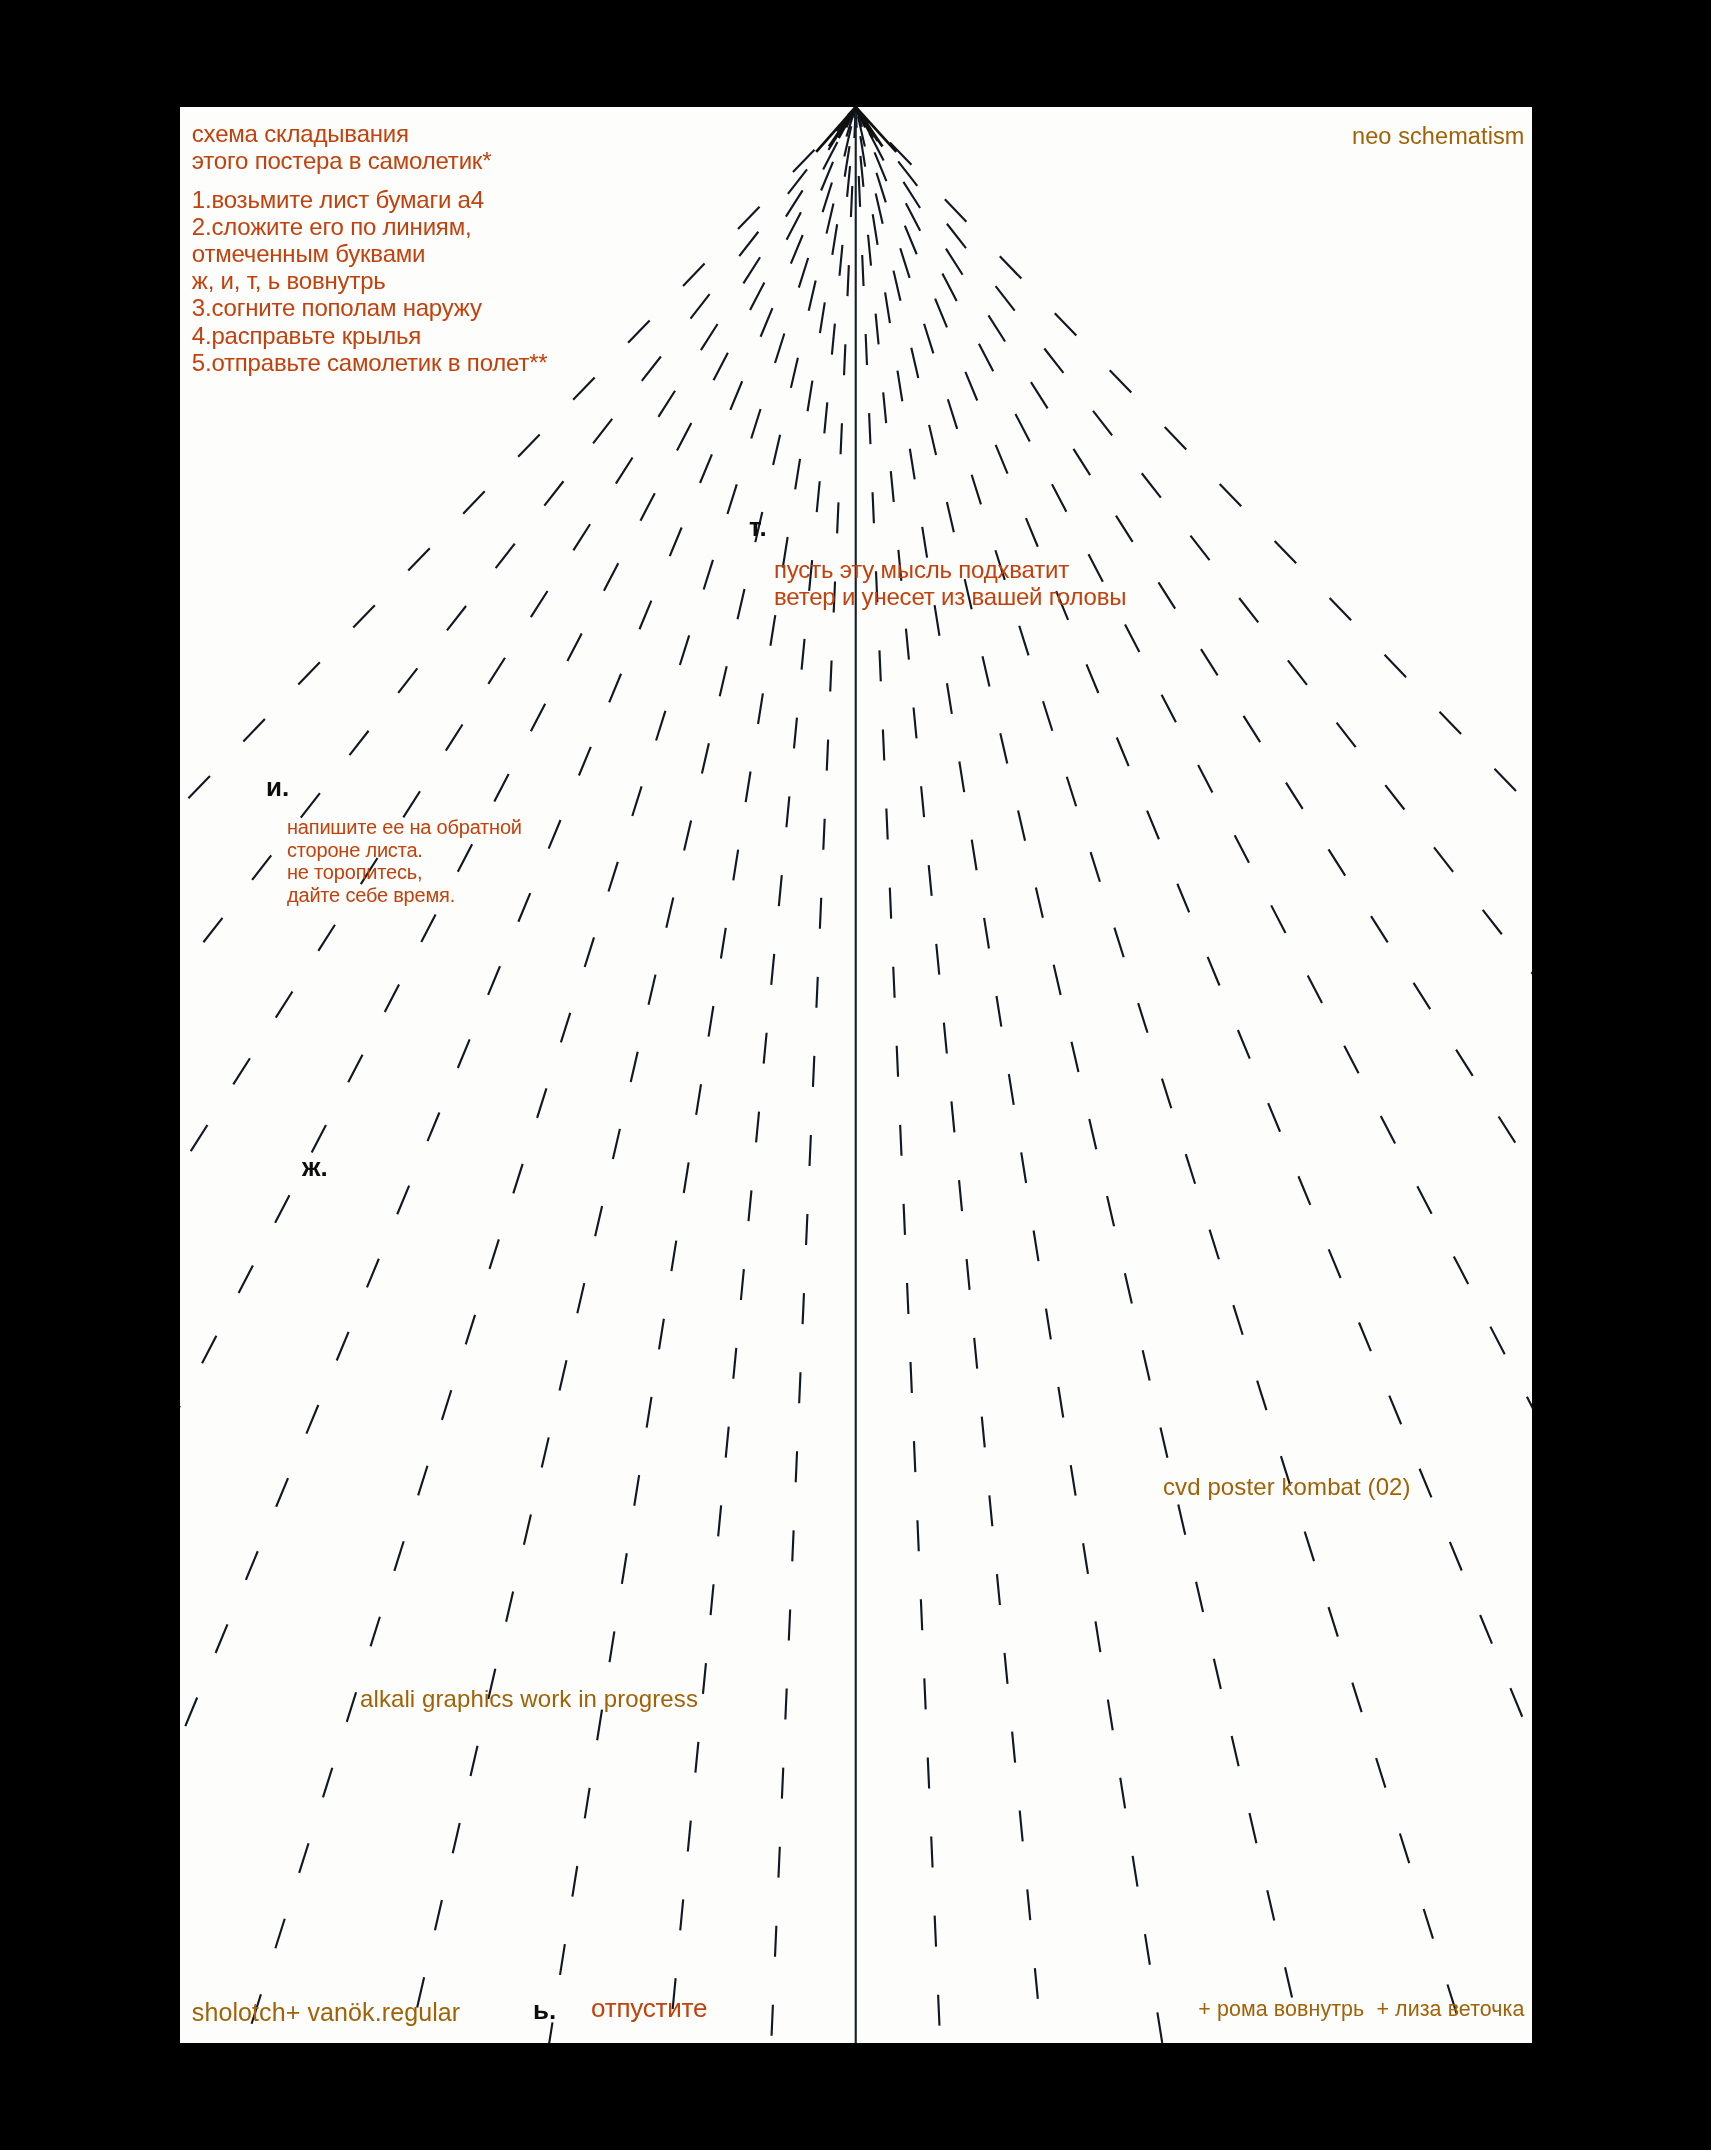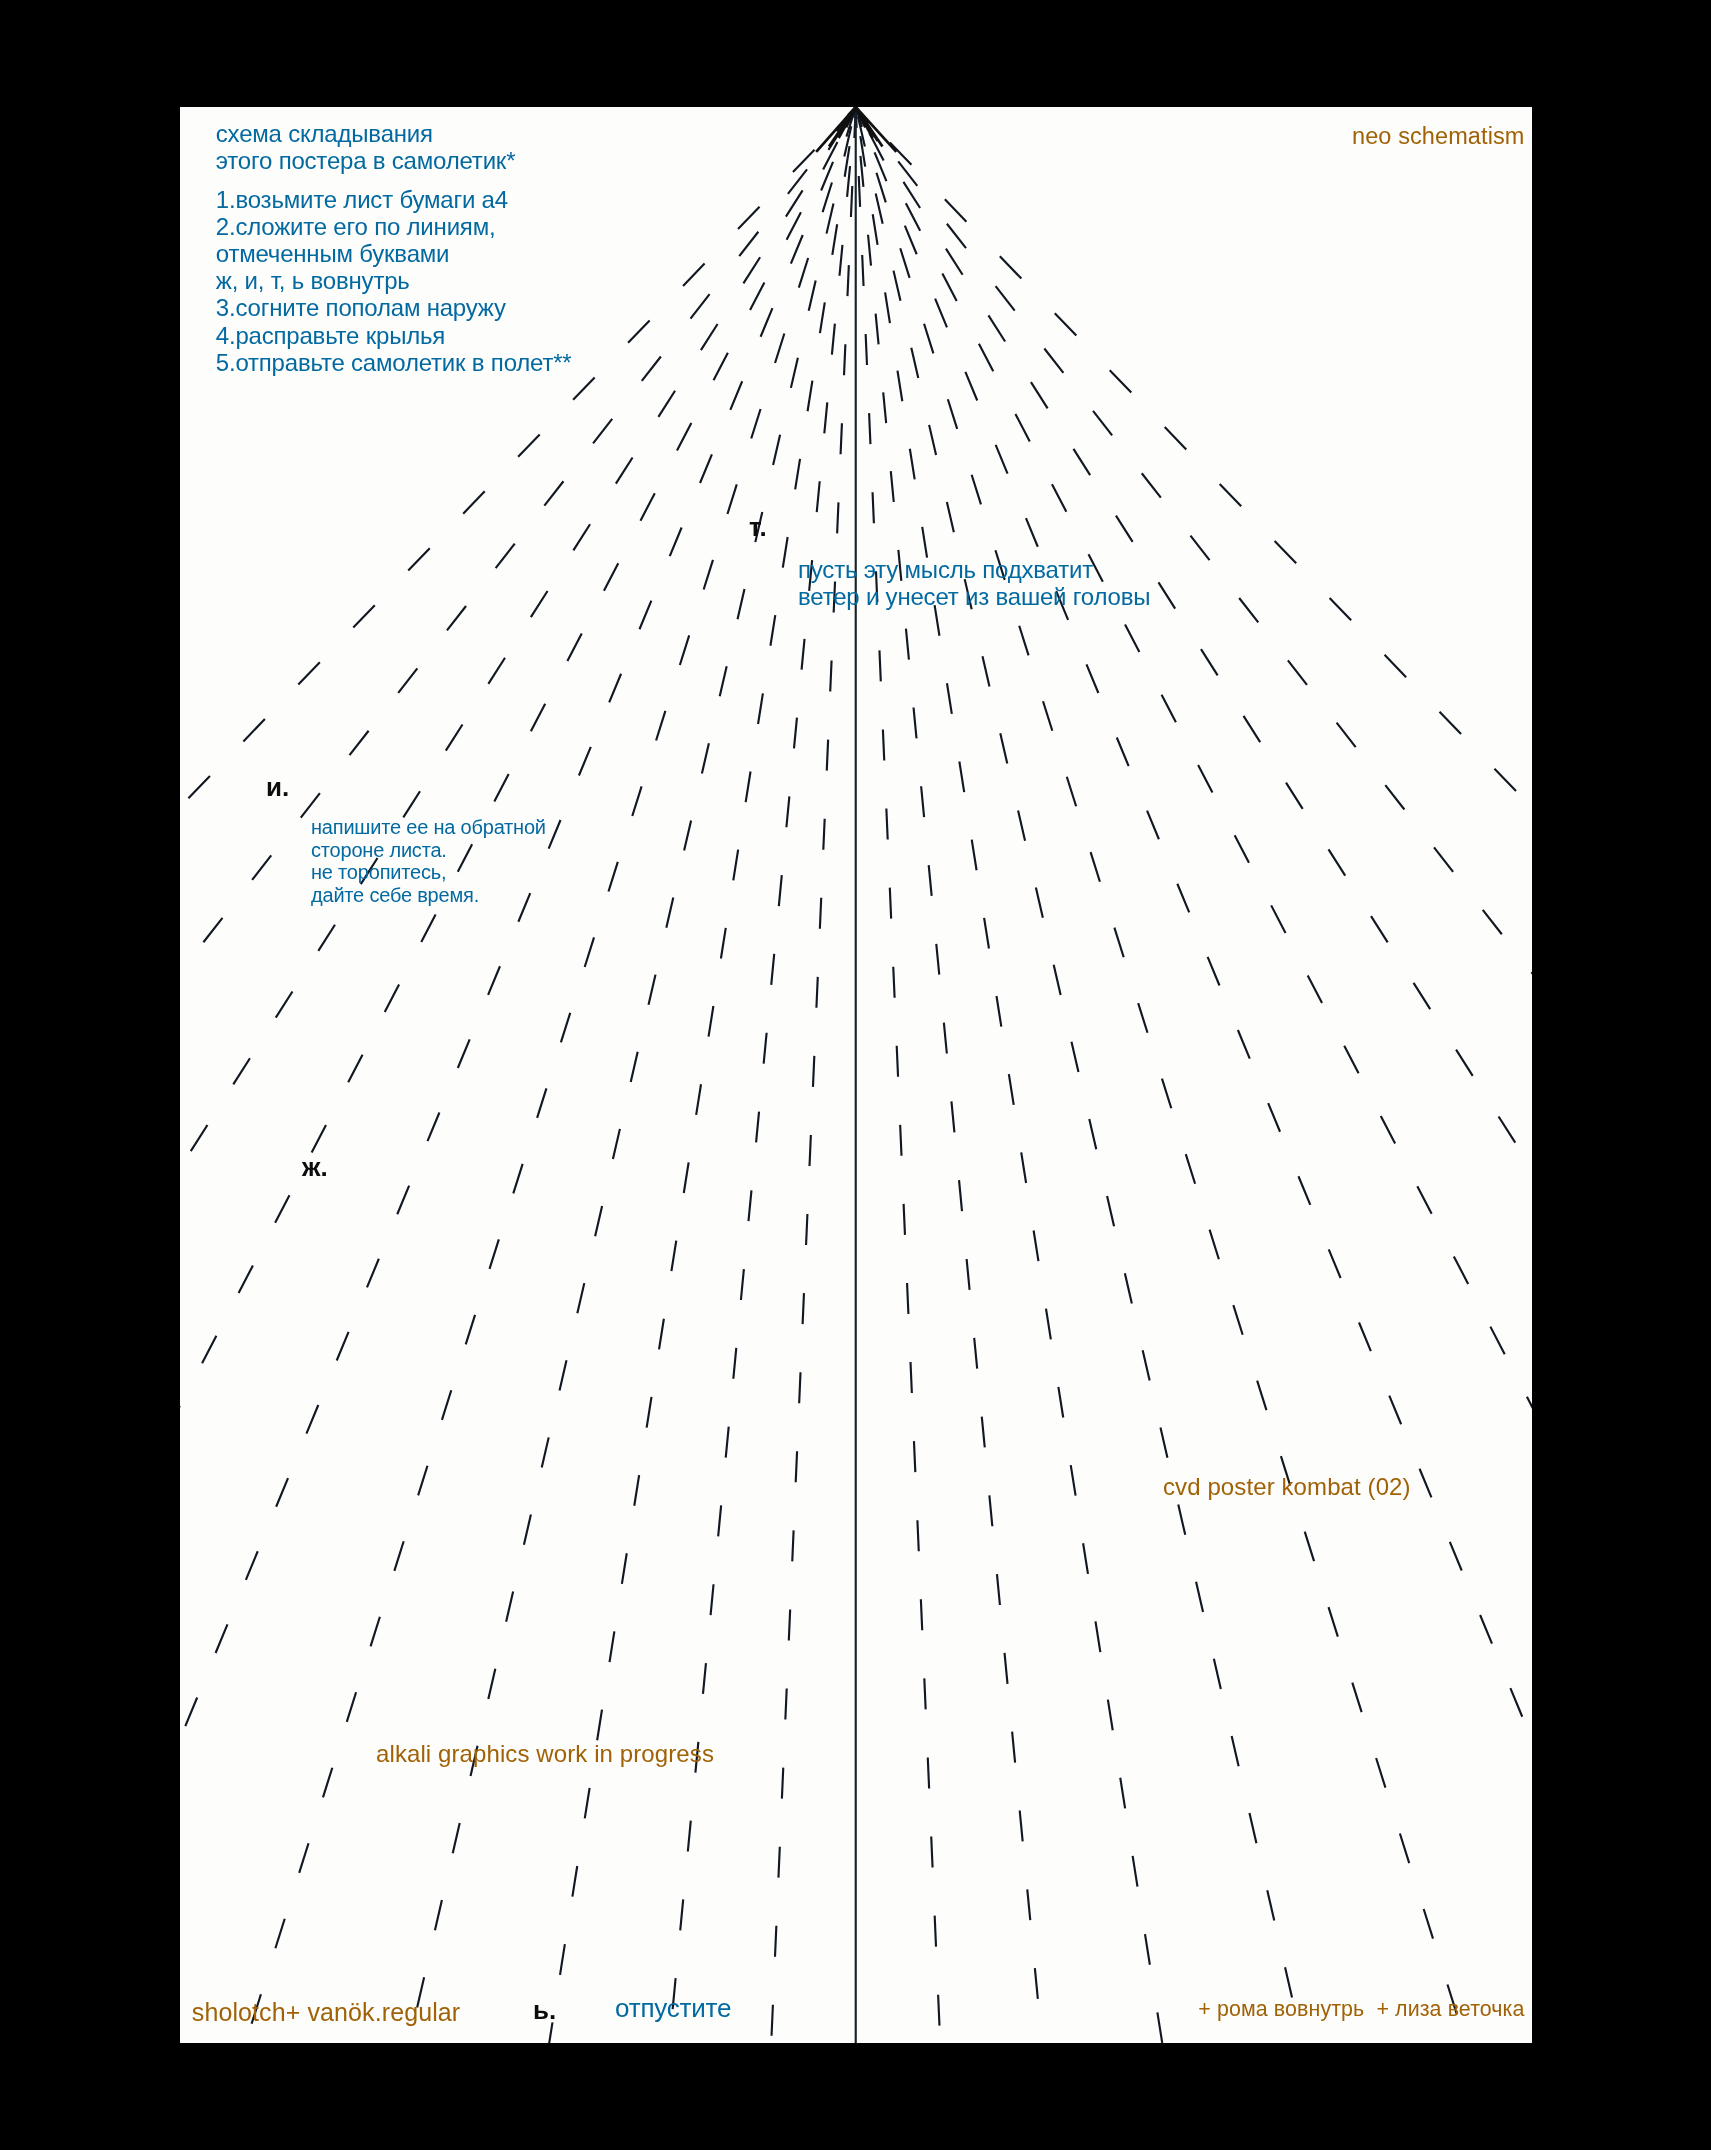--- a/index.html
+++ b/index.html
@@ -26,25 +26,24 @@
   #fan {
     position: absolute;
     left: 0;
     top: 0;
     width: 1352px;
     height: 1936px;
     pointer-events: none;
   }
   .txt {
     position: absolute;
-    color: #0369a1;
+    color: #c2410c;
     line-height: 1.13;
     white-space: pre;
     letter-spacing: -0.2px;
-    margin-left: 24px;
   }
   .brand {
     position: absolute;
     color: #a16207;
     white-space: pre;
     letter-spacing: 0.1px;
     font-weight: normal;
   }
   .fold-letter {
     position: absolute;
@@ -74,21 +73,21 @@
   
   #letter-i { left: 86px; top: 665px; font-size: 26px; }
   #body-i   { left: 107px; top: 709px; font-size: 20px; }
 
   
   #letter-zh { left: 122px; top: 1045px; font-size: 26px; }
   #body-zh   { left: 133px; top: 1091px; font-size: 24px; }
 
   
   #brand-cvd  { left: 983px; top: 1366px; font-size: 24px; }
-  #brand-alkali { left: 180px; top: 1633px; font-size: 24px; margin-left: 16px; }
+  #brand-alkali { left: 180px; top: 1578px; font-size: 24px; }
 
   
   #foot-font { left: 11.8px; top: 1891px; font-size: 25px; }
   #letter-soft { left: 353px; top: 1888px; font-size: 26px; }
   #foot-release { left: 411px; top: 1887px; font-size: 26px; }
   #foot-credits { right: 7.5px; top: 1890px; font-size: 21.4px; }
 </style>
 </head>
 <body>
 

